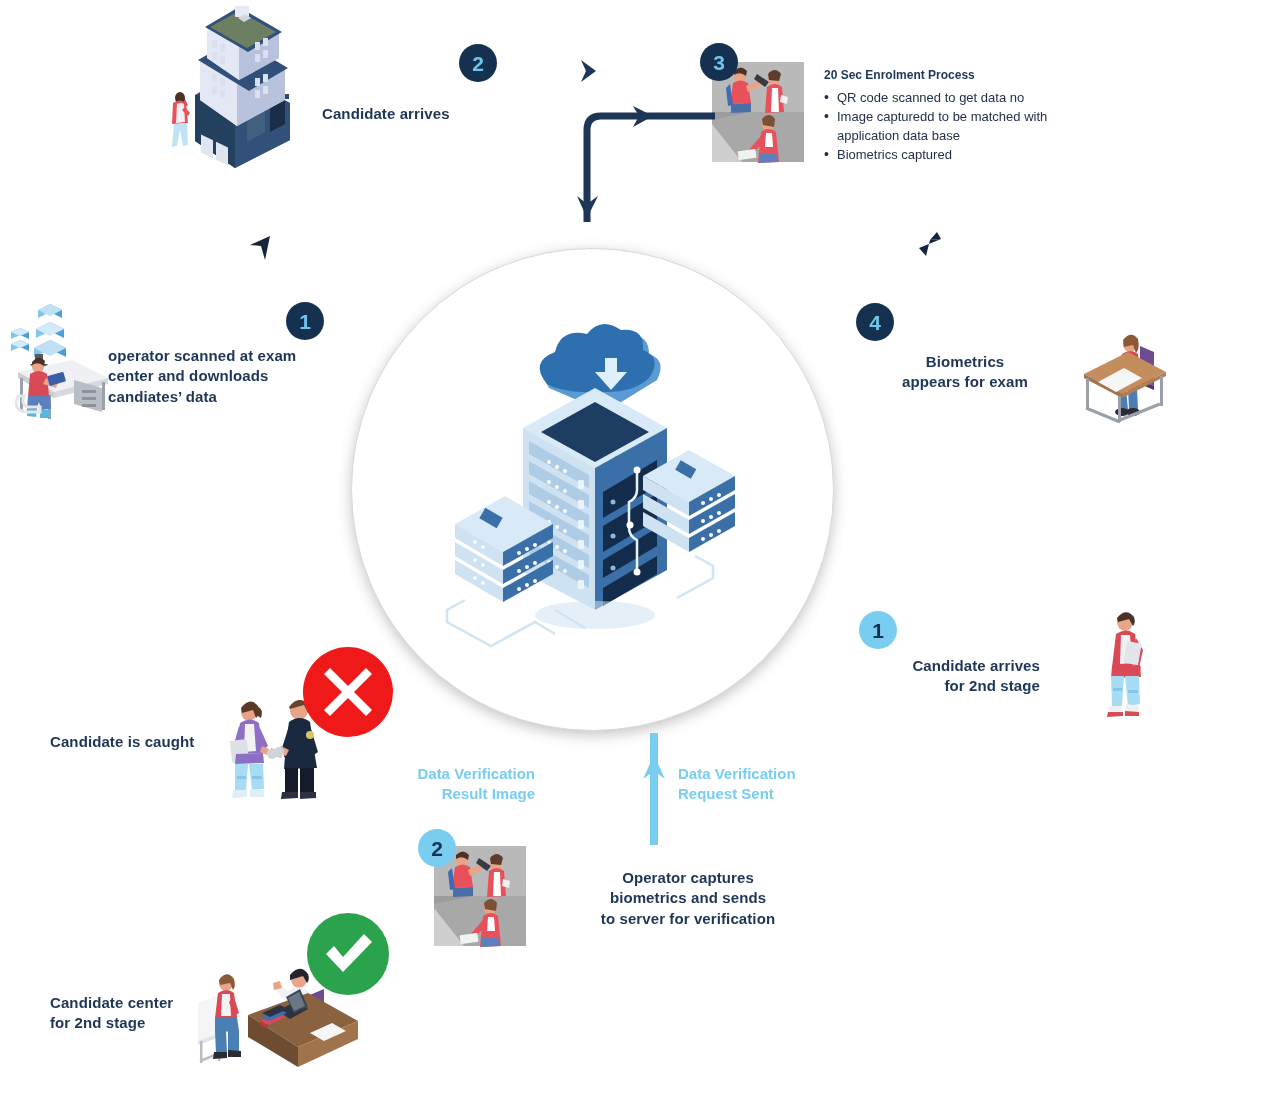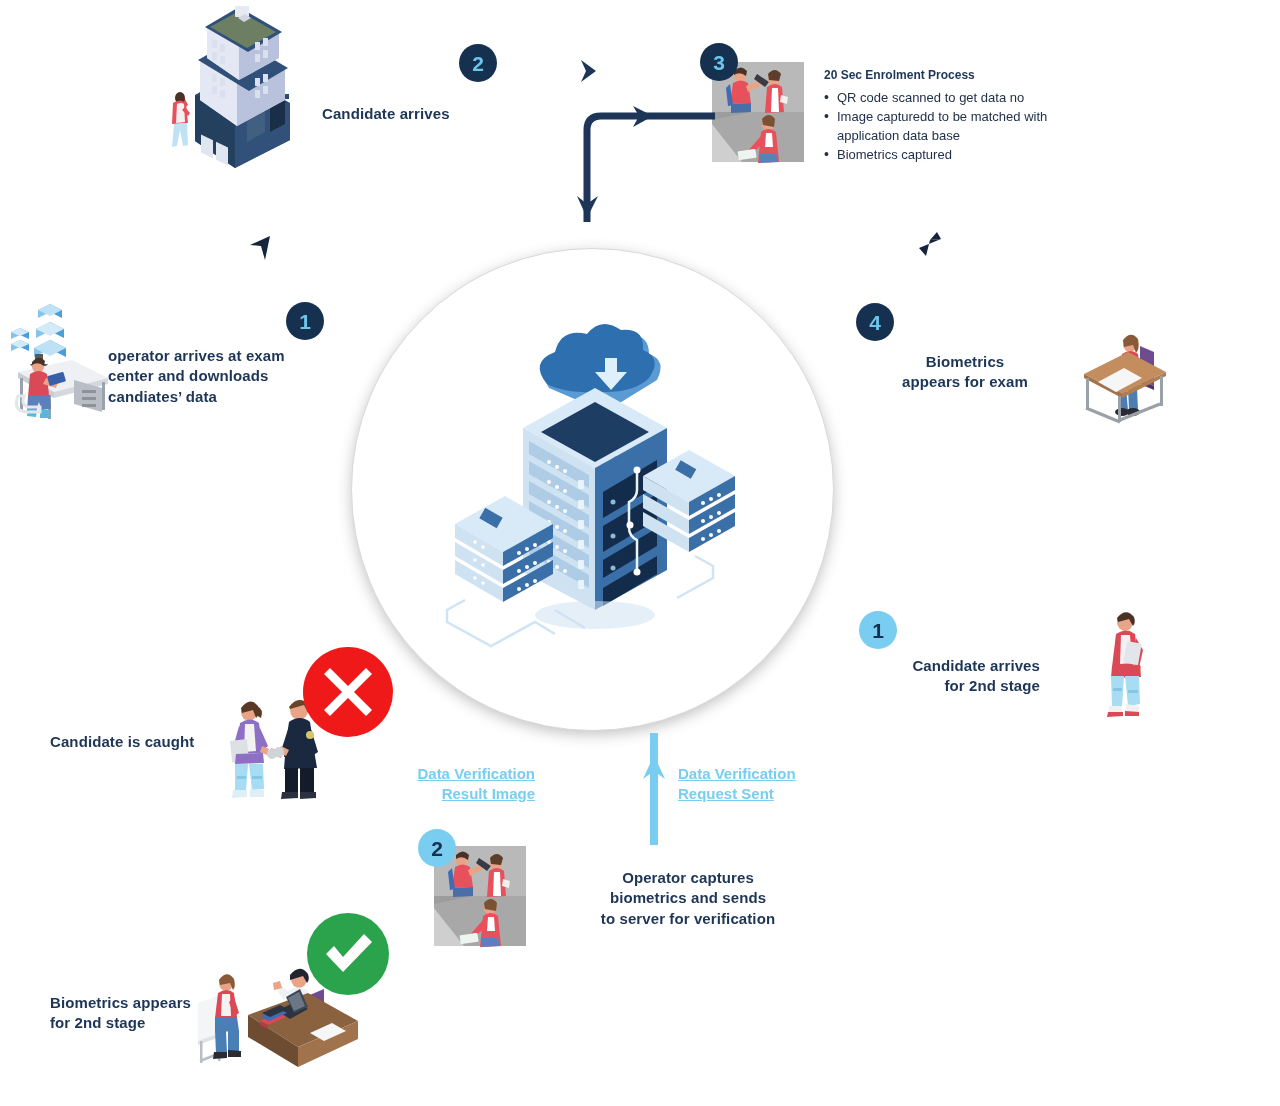--- a/index.html
+++ b/index.html
@@ -26,21 +26,20 @@
     font-weight: bold;
     font-size: 15px;
     line-height: 1.35;
     letter-spacing: 0.1px;
   }
   .label-cyan {
     color: #79cdf0;
     font-weight: bold;
     font-size: 15px;
     line-height: 1.35;
-    text-decoration: underline;
   }
   .heading {
     color: #1d3557;
     font-weight: bold;
     font-size: 12px;
     line-height: 1.3;
     margin: 0 0 5px 0;
   }
   .bullets {
     margin: 0;
@@ -287,21 +286,21 @@
         <path d="M16 96 q-6 14 8 16 l14 0 0 -5 -13 0 q-6 -3 -3 -11z" fill="none" stroke="#e3e6ea" stroke-width="3"></path>
       </g>
     </svg>
   </div>
 
   <div class="abs badge badge-dark" style="left:286px; top:302px;">
     <span>1</span>
   </div>
 
   <div class="abs label" style="left:108px; top:346px;">
-    <div>operator arrives at exam</div>
+    <div>operator scanned at exam</div>
     <div>center and downloads</div>
     <div>candiates’ data</div>
   </div>
 
   <div class="abs hub-circle" style="left:351px; top:248px;"></div>
 
   <div class="abs" style="left:445px; top:310px; width:300px; height:360px;">
     <svg width="300" height="360" viewBox="0 0 300 360">
 
       <g>
@@ -616,21 +615,21 @@
   </div>
 
   <div class="abs" style="left:302px; top:646px;">
     <svg width="92" height="92" viewBox="0 0 92 92">
       <circle cx="46" cy="46" r="45" fill="#f01919"></circle>
       <path d="M28 22 L46 40 L64 22 L70 28 L52 46 L70 64 L64 70 L46 52 L28 70 L22 64 L40 46 L22 28 Z" fill="#ffffff"></path>
     </svg>
   </div>
 
   <div class="abs label" style="left:50px; top:993px;">
-    <div>Biometrics appears</div>
+    <div>Candidate center</div>
     <div>for 2nd stage</div>
   </div>
 
   <div class="abs" style="left:186px; top:955px; width:175px; height:115px;">
     <svg width="175" height="115" viewBox="0 0 175 115">
 
       <g>
         <path d="M12 48 L34 40 L34 78 L12 86 Z" fill="#f4f5f7"></path>
         <path d="M12 86 L34 78 L34 82 L12 90 Z" fill="#dfe2e6"></path>
         <rect x="14" y="86" width="2.5" height="22" fill="#b9bec5"></rect>

